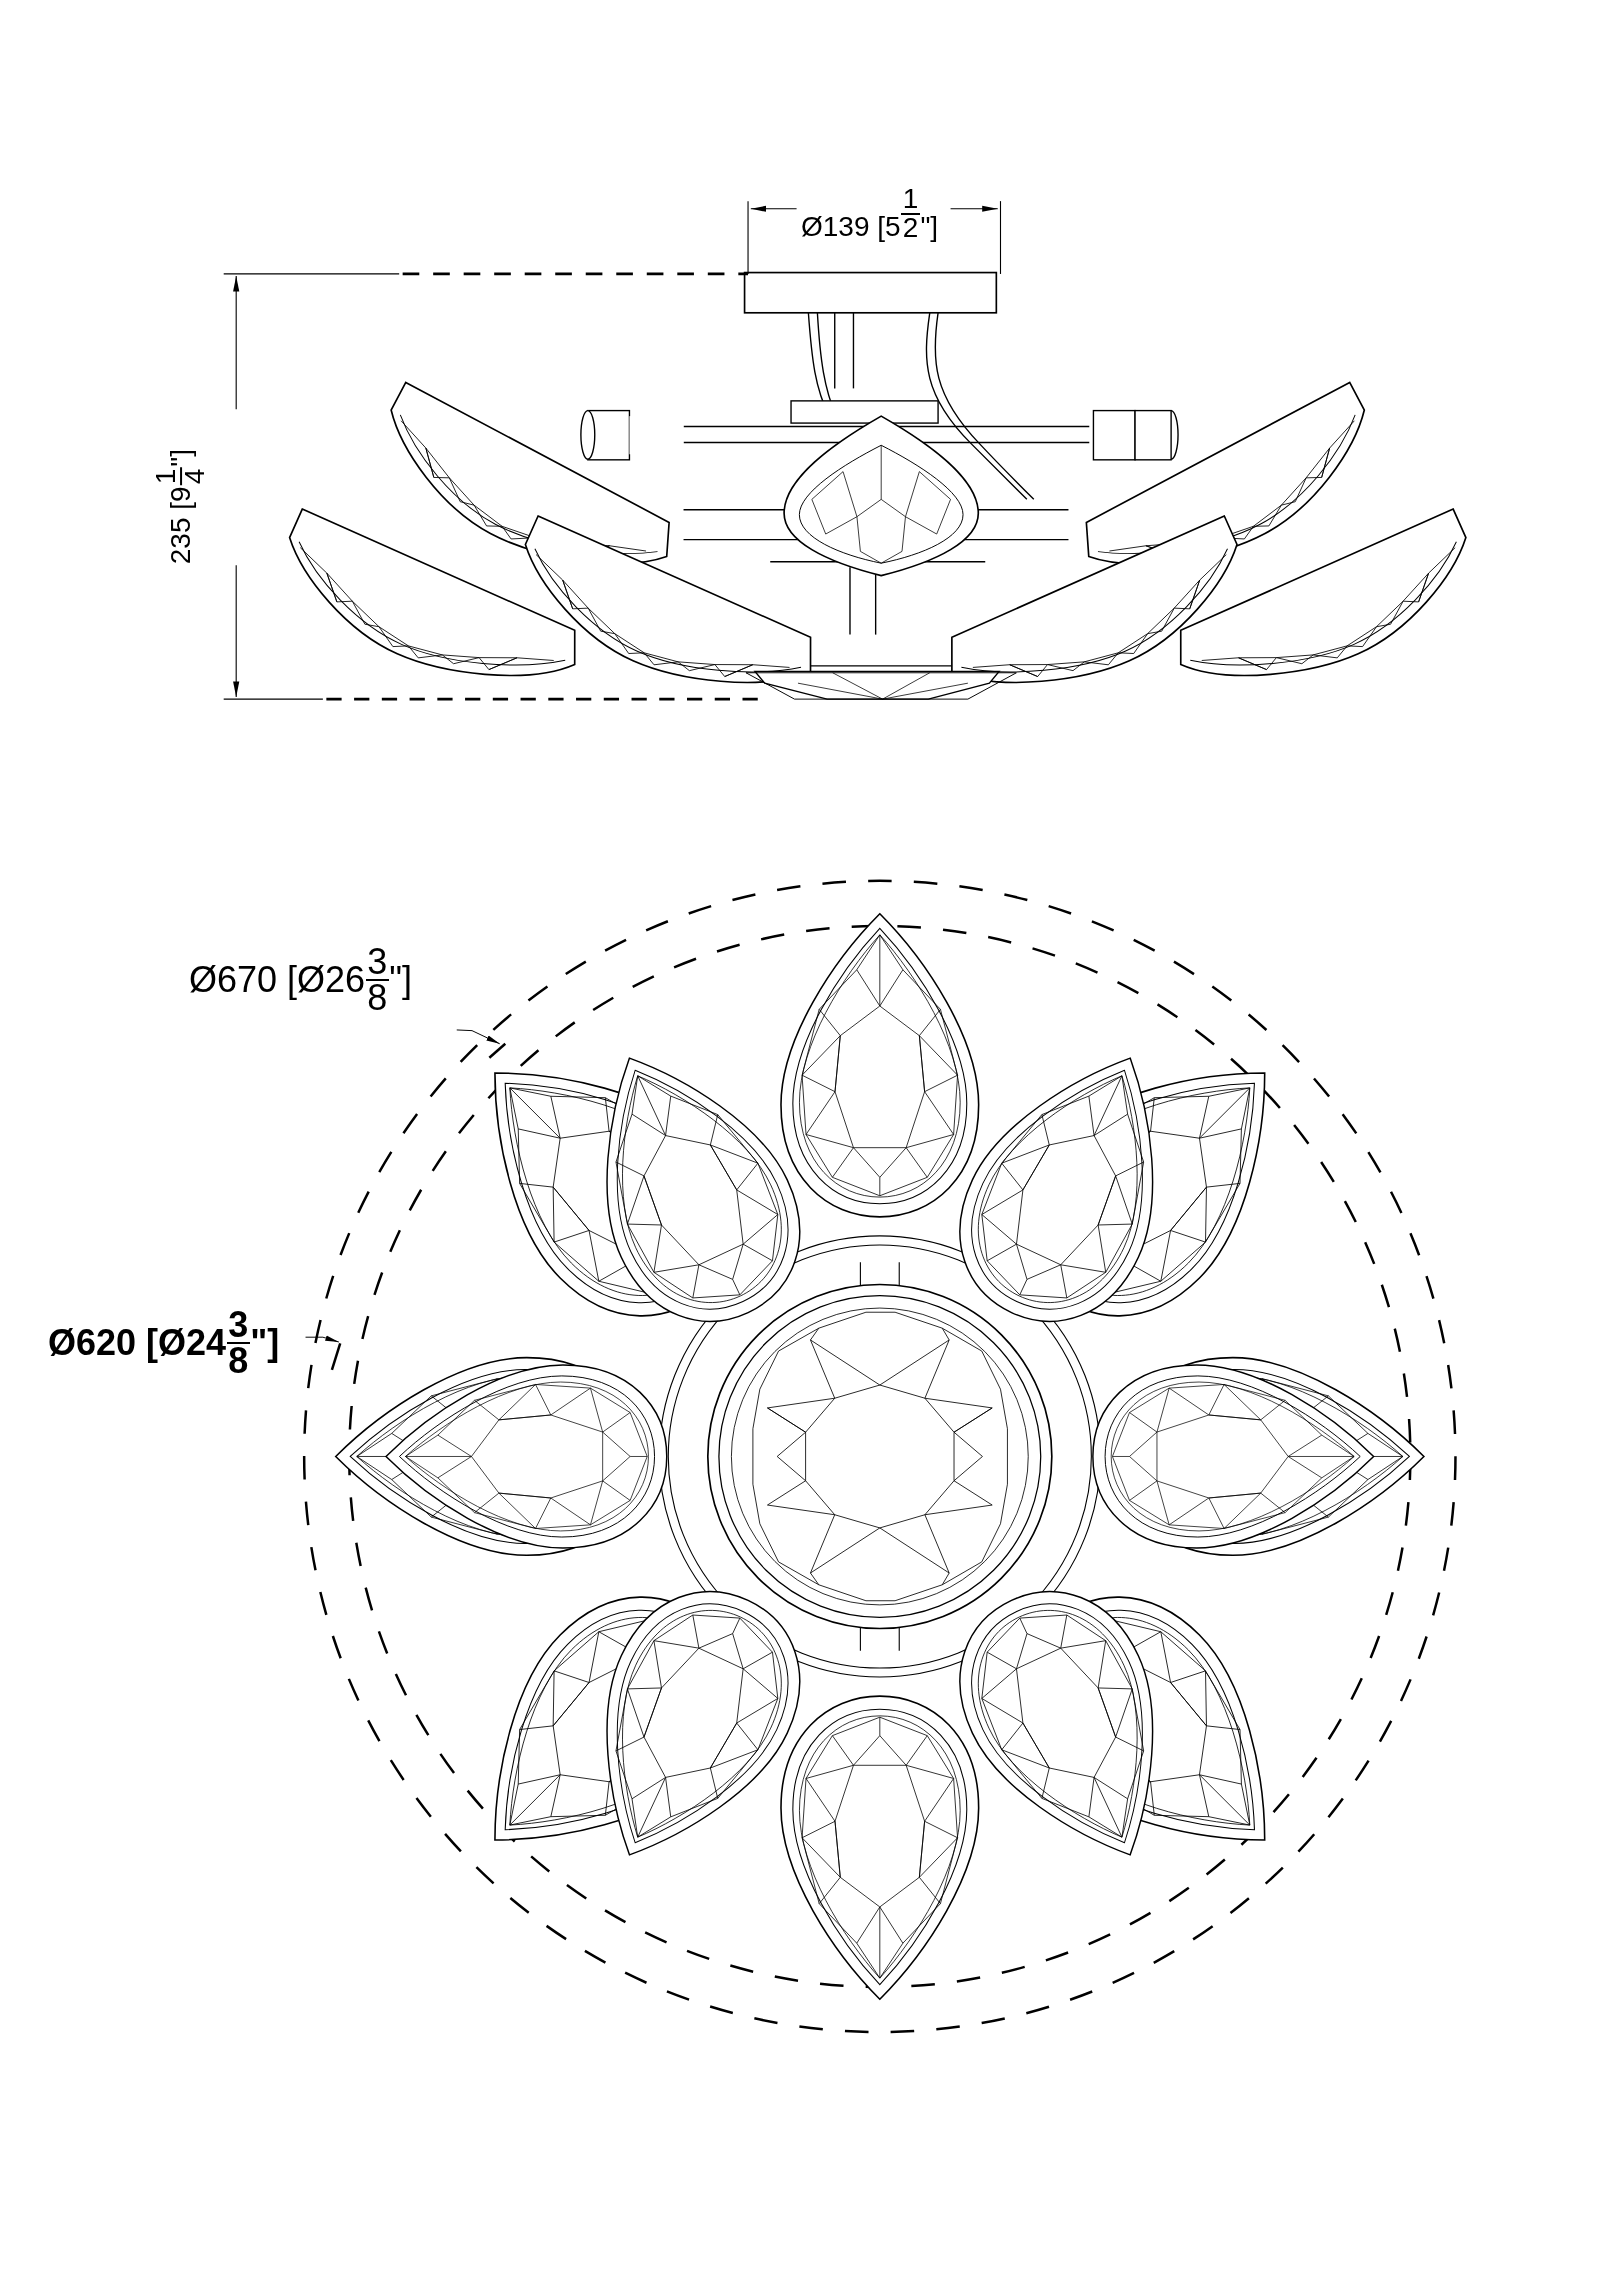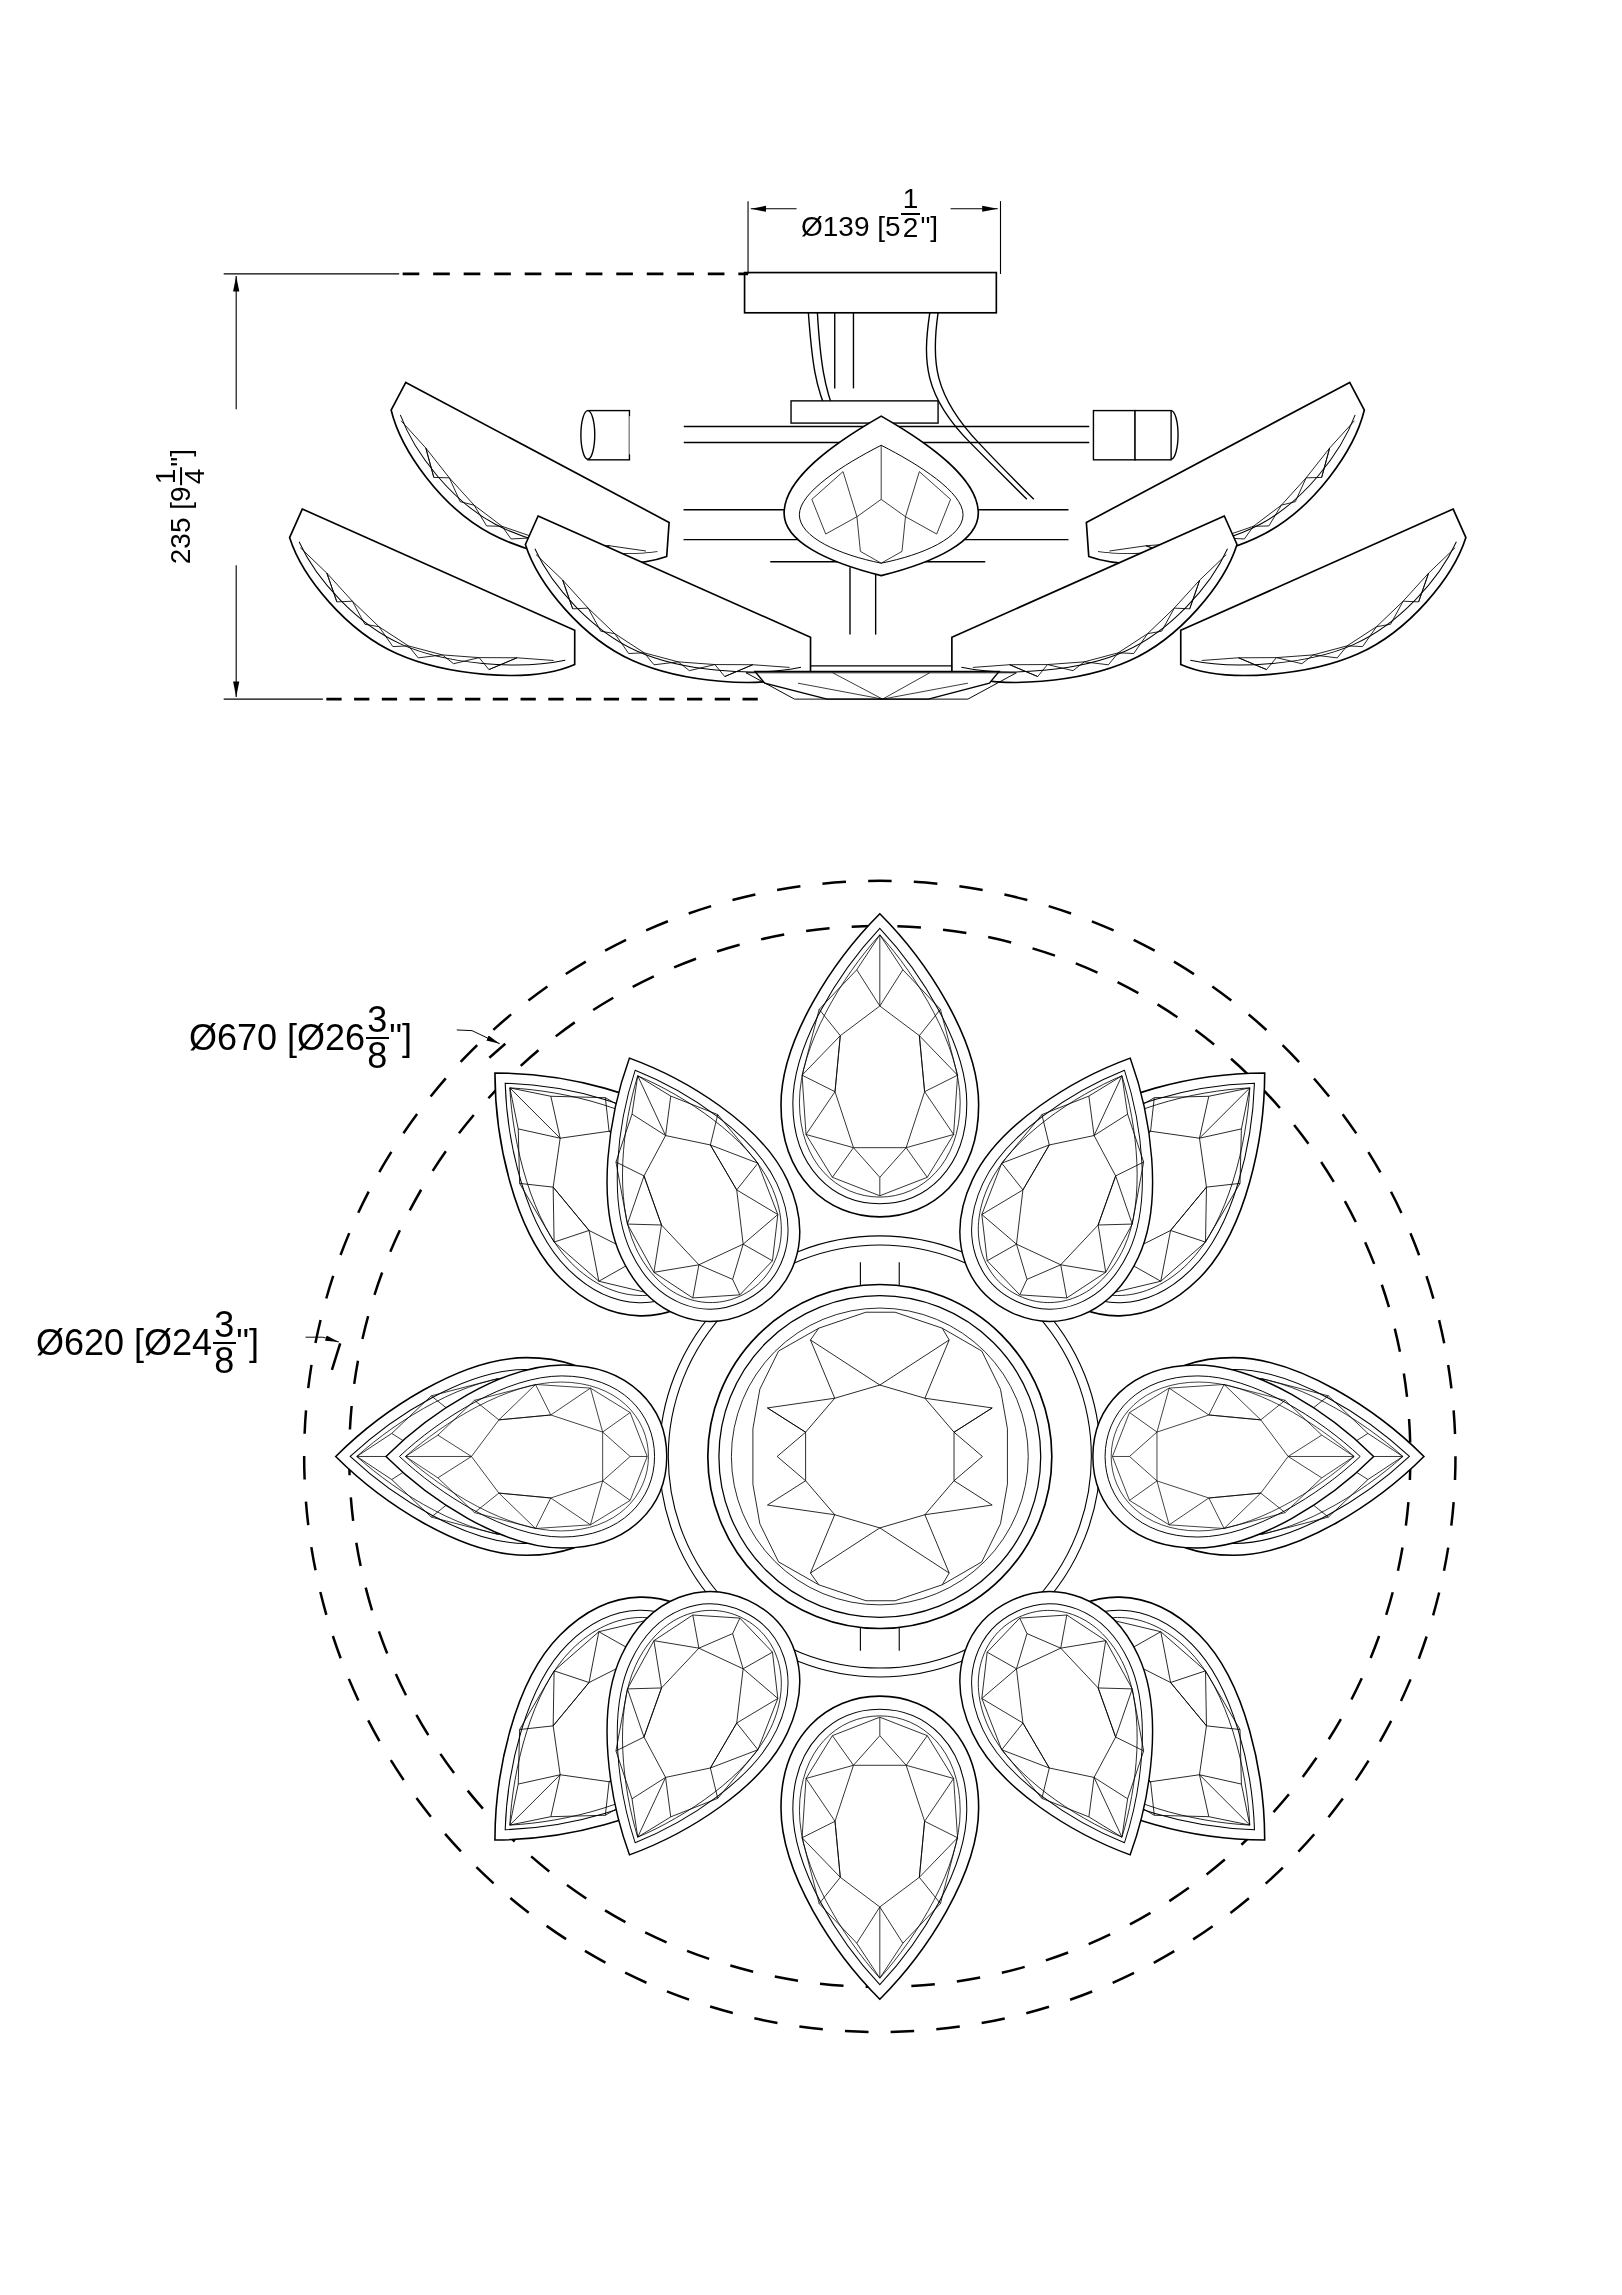--- a/index.html
+++ b/index.html
@@ -5,22 +5,22 @@
   html, body { margin: 0; padding: 0; background: #ffffff; }
   body { width: 1623px; height: 2295px; position: relative; overflow: hidden; font-family: "Liberation Sans", sans-serif; color: #000; }
   svg.drawing { position: absolute; left: 0; top: 0; width: 1623px; height: 2295px; }
   .dim-label { position: absolute; font-family: "Liberation Sans", sans-serif; color: #000; white-space: nowrap; line-height: 1; display: flex; align-items: center; }
   .frac { display: inline-flex; flex-direction: column; align-items: center; line-height: 0.95; margin: 0 0.7px; }
   .frac .num { border-bottom: 2.1px solid #000; padding: 0 1.4px; }
   .frac .den { padding: 0 1.4px; }
   .lbl-top { left: 801px; top: 186px; font-size: 28px; align-items: flex-end; }
   .lbl-top .frac { font-size: 28px; }
   .lbl-height { left: 123px; top: 479px; font-size: 28px; transform: rotate(-90deg); transform-origin: center center; }
-  .lbl-670 { left: 189px; top: 1003px; font-size: 36px; }
-  .lbl-620 { left: 36px; top: 1308px; font-size: 36px; }
+  .lbl-670 { left: 189px; top: 945px; font-size: 36px; }
+  .lbl-620 { left: 48px; top: 1308px; font-size: 36px; font-weight: bold; }
   .lbl-670 .frac, .lbl-620 .frac { font-size: 36px; }
 </style>
 </head>
 <body>
 
 <svg class="drawing" viewBox="0 0 2339 3309" xmlns="http://www.w3.org/2000/svg">
   <defs>
     <marker id="arr" viewBox="0 0 10 10" refX="10" refY="5" markerWidth="14" markerHeight="14" orient="auto-start-reverse">
       <path d="M0,3 L10,5 L0,7 z" fill="#000"></path>
     </marker>

